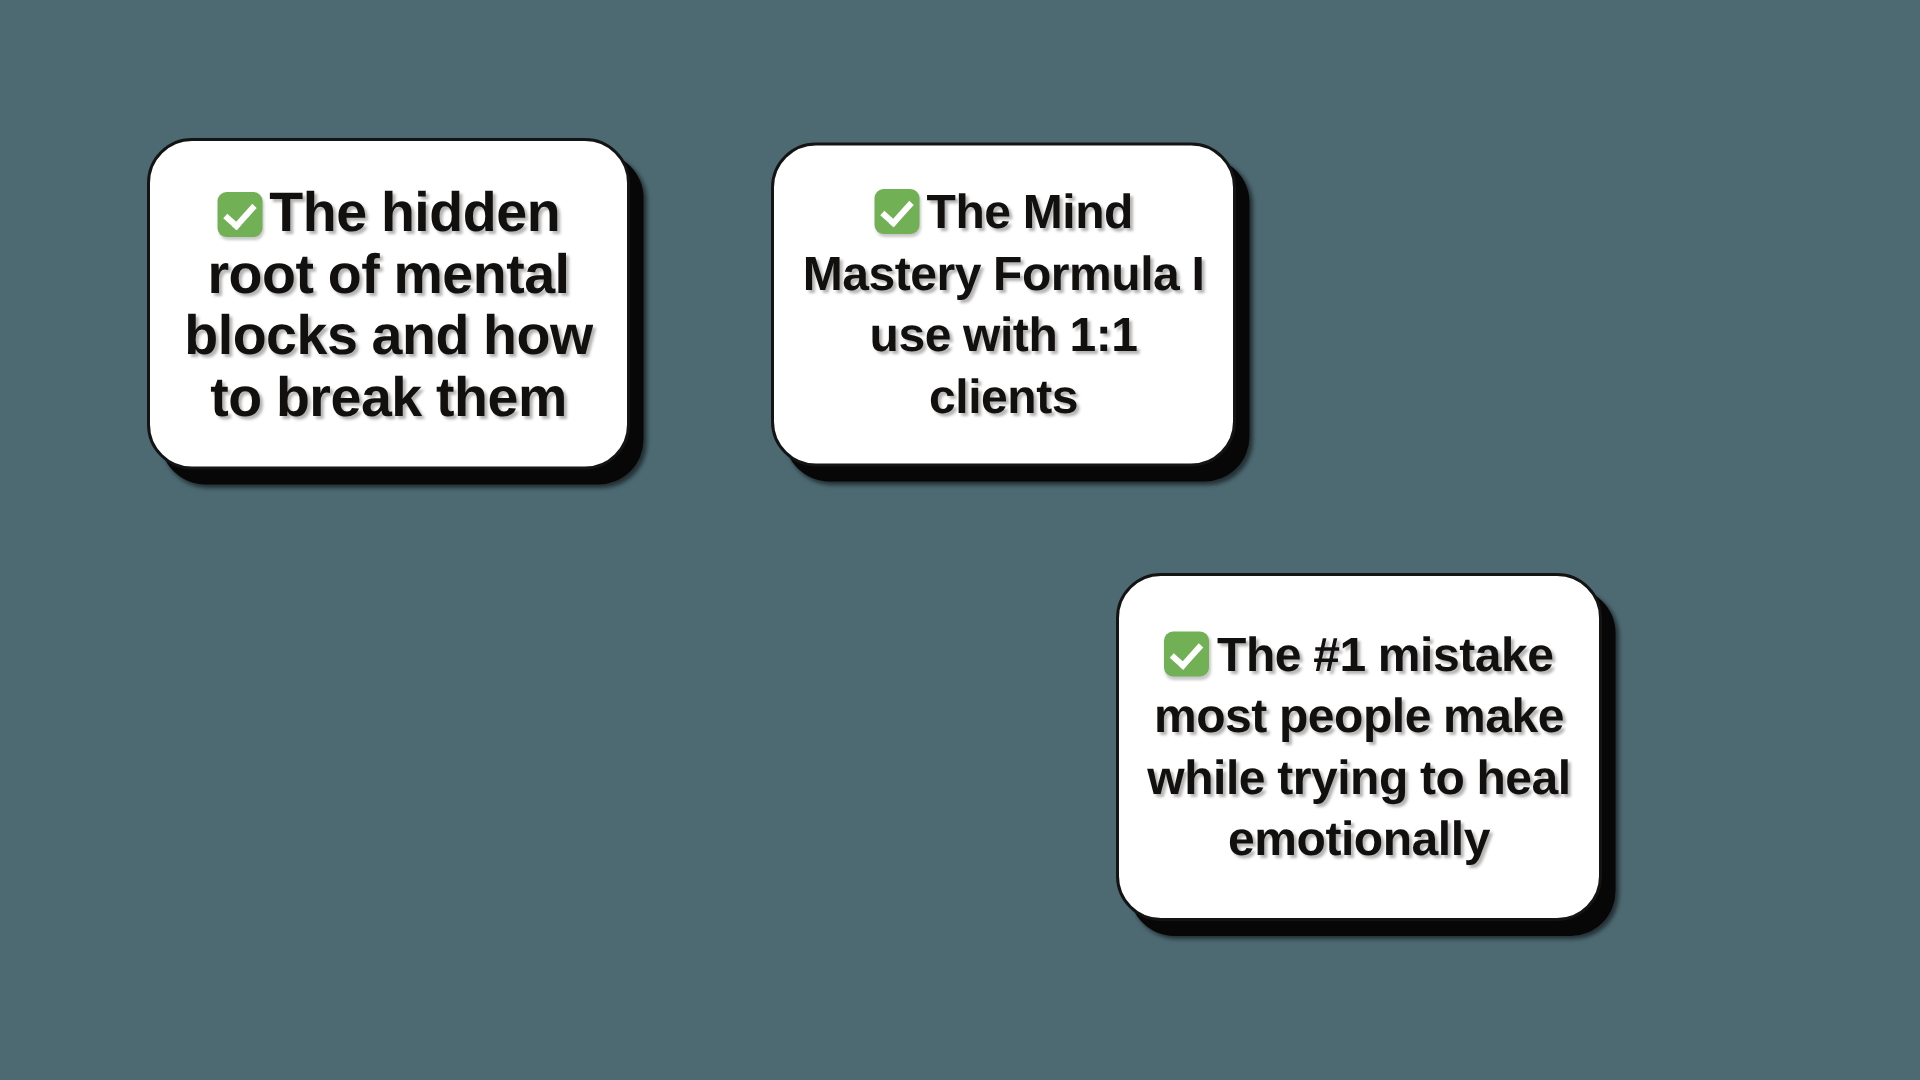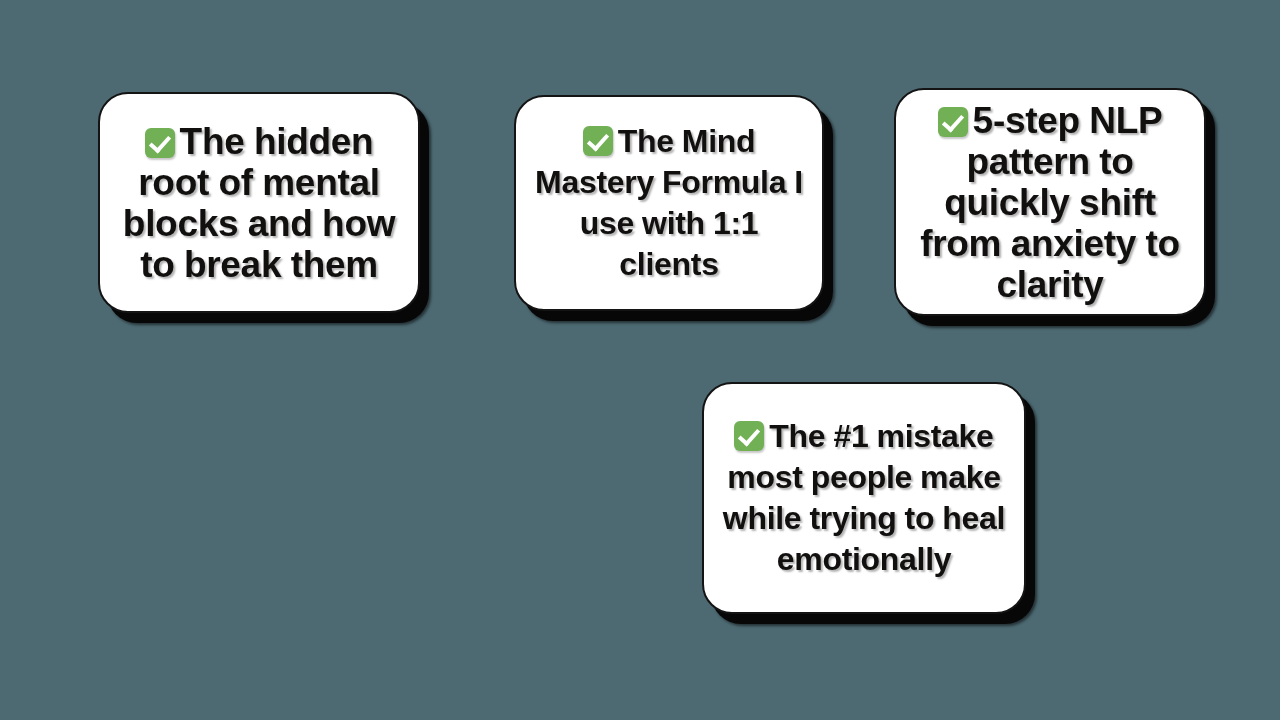--- a/index.html
+++ b/index.html
@@ -67,39 +67,36 @@
     border-width: 0 4.5px 4.5px 0;
     transform: rotate(42deg);
   }
 
   
   #card-1 { left: 98px;  top: 92px;  width: 322px; height: 221px; }
   #card-2 { left: 514px; top: 95px;  width: 310px; height: 216px; }
   #card-3 { left: 894px; top: 88px;  width: 312px; height: 228px; }
   
   #card-4 { left: 294px; top: 381px; width: 330px; height: 228px; }
-  #card-5 { left: 702px; top: 382px; width: 324px; height: 232px; align-items: center; }
+  #card-5 { left: 744px; top: 382px; width: 324px; height: 232px; align-items: center; }
 
   #card-2 .card-text, #card-5 .card-text { font-size: 32px; }
 </style>
 </head>
 <body>
 
 <div id="canvas">
 
   <div class="card" id="card-1">
     <span class="card-text"><span class="check-icon"></span><span>The hidden root of mental blocks and how to break them</span></span>
   </div>
 
   <div class="card" id="card-2">
     <span class="card-text"><span class="check-icon"></span><span>The Mind Mastery Formula I use with 1:1 clients</span></span>
   </div>
 
-  <div class="card" id="card-3">
-    <span class="card-text"><span class="check-icon"></span><span>5-step NLP pattern to quickly shift from anxiety to clarity</span></span>
-  </div>
 
 
   <div class="card" id="card-5">
     <span class="card-text"><span class="check-icon"></span><span>The #1 mistake most people make while trying to heal emotionally</span></span>
   </div>
 
 </div>
 
 </body></html>

